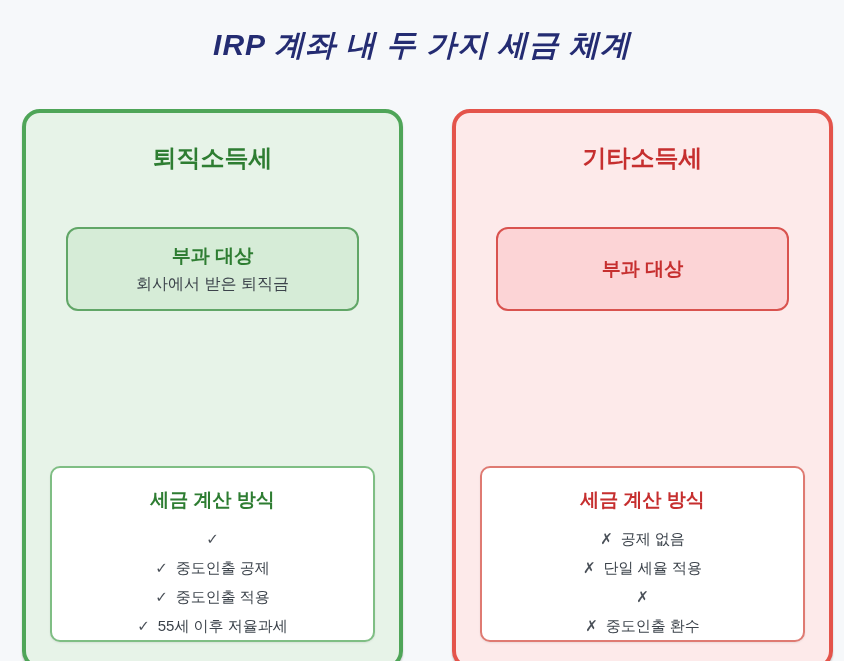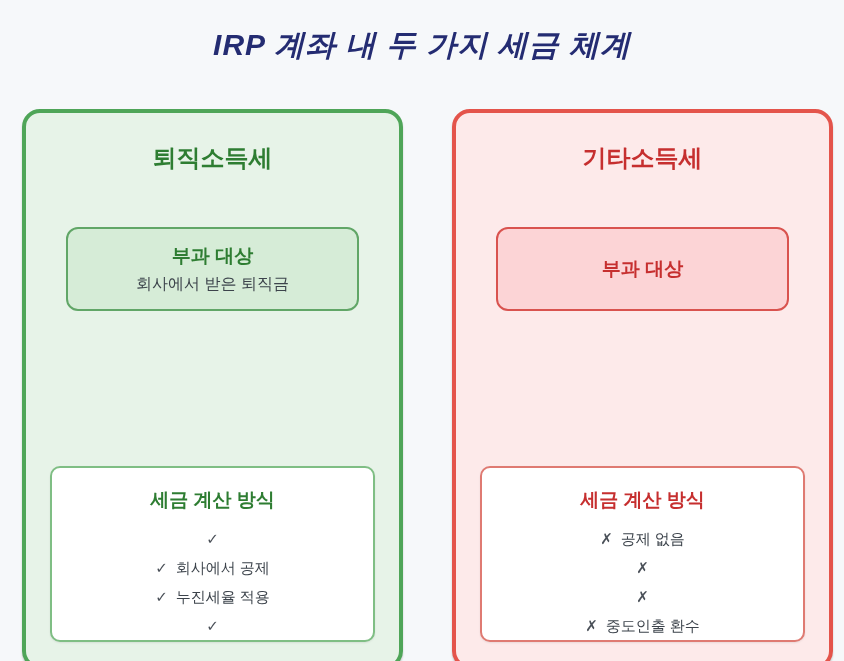--- a/index.html
+++ b/index.html
@@ -112,28 +112,29 @@
     </div>
 
     <div class="method-box">
       <div class="method-heading">세금 계산 방식</div>
       <ul class="method-list">
         <li class="method-item">
           <span class="mark">✓</span>
         </li>
         <li class="method-item">
           <span class="mark">✓</span>
-          <span>회사에서 공제</span>
+          <span>중도인출 공제</span>
         </li>
         <li class="method-item">
           <span class="mark">✓</span>
-          <span>누진세율 적용</span>
+          <span>중도인출 적용</span>
         </li>
         <li class="method-item">
           <span class="mark">✓</span>
+          <span>55세 이후 저율과세</span>
         </li>
       </ul>
     </div>
   </section>
 
   <section class="panel" style="--accent: #c62f2f; --border: #e4544b; --bg: #fdeaea; --box-bg: #fcd4d6; --box-border: #d9534f; --method-border: #df7a72;">
     <h2 class="panel-title">기타소득세</h2>
 
     <div class="target-box">
       <div class="target-heading">부과 대상</div>
@@ -141,20 +142,21 @@
 
     <div class="method-box">
       <div class="method-heading">세금 계산 방식</div>
       <ul class="method-list">
         <li class="method-item">
           <span class="mark">✗</span>
           <span>공제 없음</span>
         </li>
         <li class="method-item">
           <span class="mark">✗</span>
+          <span>단일 세율 적용</span>
         </li>
         <li class="method-item">
           <span class="mark">✗</span>
         </li>
         <li class="method-item">
           <span class="mark">✗</span>
           <span>중도인출 환수</span>
         </li>
       </ul>
     </div>

